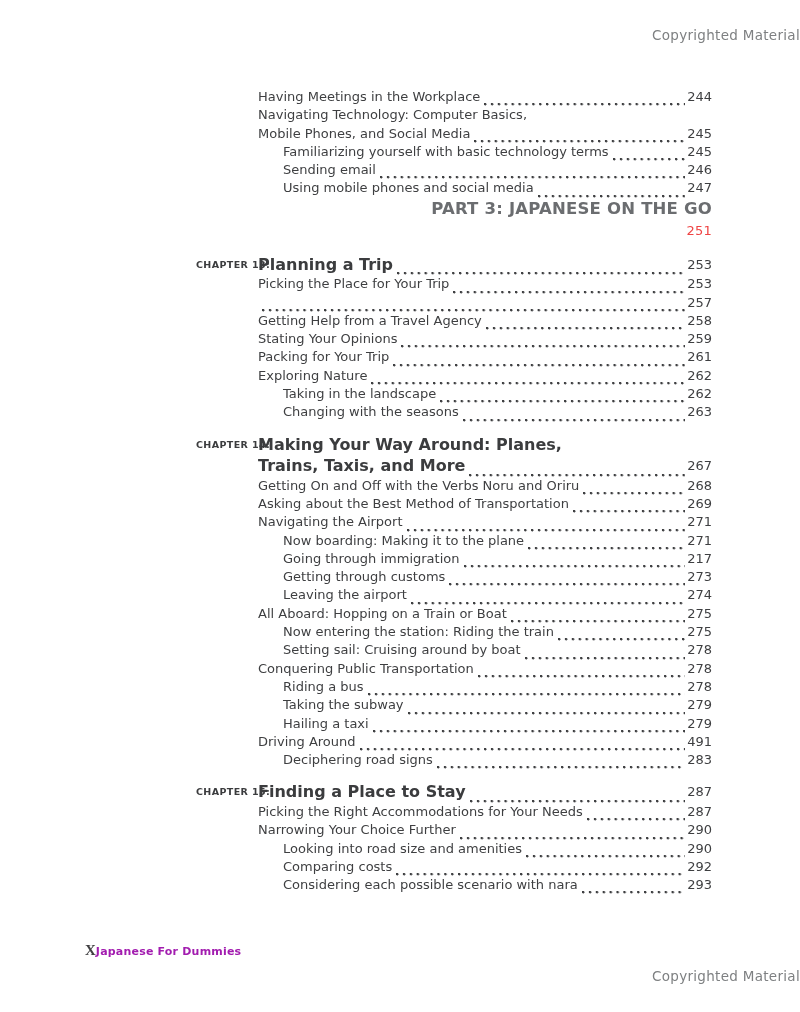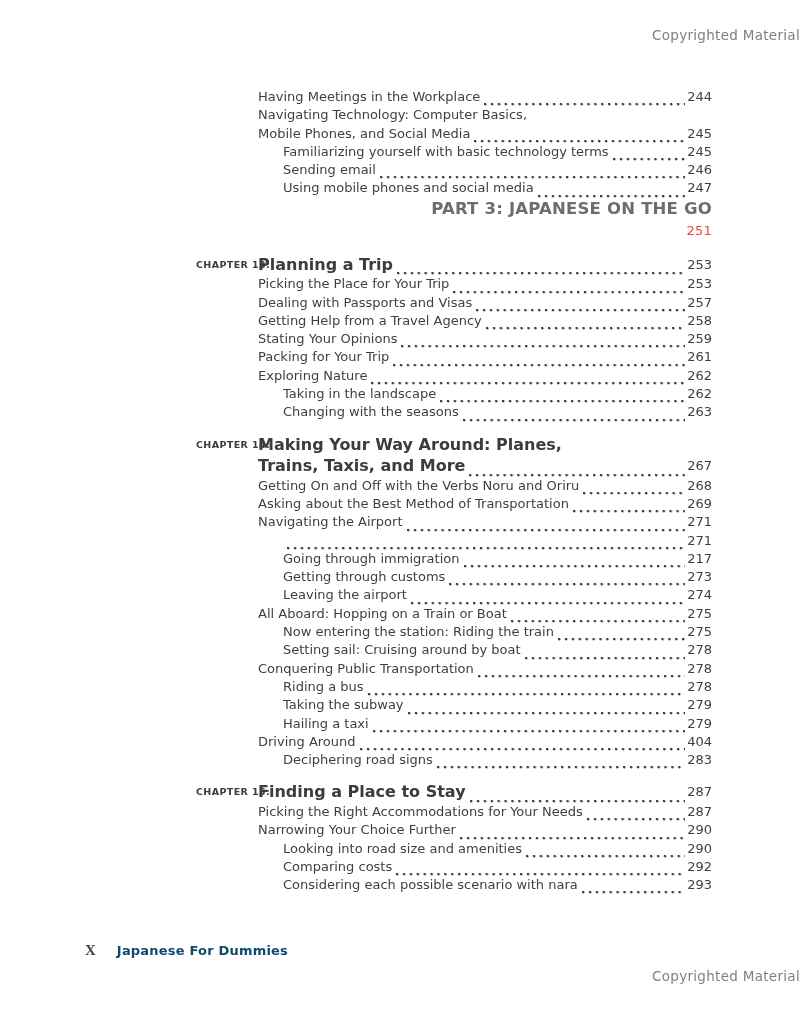--- a/index.html
+++ b/index.html
@@ -100,24 +100,23 @@
     display: flex;
     align-items: baseline;
   }
   .folio {
     font-family: "Liberation Serif", "DejaVu Serif", serif;
     font-weight: bold;
     font-size: 15px;
     color: #414042;
   }
   .book-title {
-    margin-left: 21px;
-    font-size: 13px;
-    font-weight: bold;
-    color: #0c4a6e;
+    font-size: 11px;
+    font-weight: bold;
+    color: #a21caf;
     letter-spacing: 0.2px;
   }
 </style>
 </head>
 <body>
 
 <div class="copyright copyright-top">Copyrighted Material</div>
 
 <div class="toc">
     <div class="row lvl1">
@@ -158,21 +157,20 @@
       <span class="title">Planning a Trip</span>
       <span class="leader"></span>
       <span class="page">253</span>
     </div>
     <div class="row lvl1">
       <span class="text">Picking the Place for Your Trip</span>
       <span class="leader"></span>
       <span class="page">253</span>
     </div>
     <div class="row lvl1">
-      <span class="text">Dealing with Passports and Visas</span>
       <span class="leader"></span>
       <span class="page">257</span>
     </div>
     <div class="row lvl1">
       <span class="text">Getting Help from a Travel Agency</span>
       <span class="leader"></span>
       <span class="page">258</span>
     </div>
     <div class="row lvl1">
       <span class="text">Stating Your Opinions</span>
@@ -217,20 +215,21 @@
       <span class="text">Asking about the Best Method of Transportation</span>
       <span class="leader"></span>
       <span class="page">269</span>
     </div>
     <div class="row lvl1">
       <span class="text">Navigating the Airport</span>
       <span class="leader"></span>
       <span class="page">271</span>
     </div>
     <div class="row lvl2">
+      <span class="text">Now boarding: Making it to the plane</span>
       <span class="leader"></span>
       <span class="page">271</span>
     </div>
     <div class="row lvl2">
       <span class="text">Going through immigration</span>
       <span class="leader"></span>
       <span class="page">217</span>
     </div>
     <div class="row lvl2">
       <span class="text">Getting through customs</span>
@@ -273,21 +272,21 @@
       <span class="page">279</span>
     </div>
     <div class="row lvl2">
       <span class="text">Hailing a taxi</span>
       <span class="leader"></span>
       <span class="page">279</span>
     </div>
     <div class="row lvl1">
       <span class="text">Driving Around</span>
       <span class="leader"></span>
-      <span class="page">404</span>
+      <span class="page">491</span>
     </div>
     <div class="row lvl2">
       <span class="text">Deciphering road signs</span>
       <span class="leader"></span>
       <span class="page">283</span>
     </div>
     <div class="row chapter">
       <span class="ch-label">CHAPTER 15:</span>
       <span class="title">Finding a Place to Stay</span>
       <span class="leader"></span>

